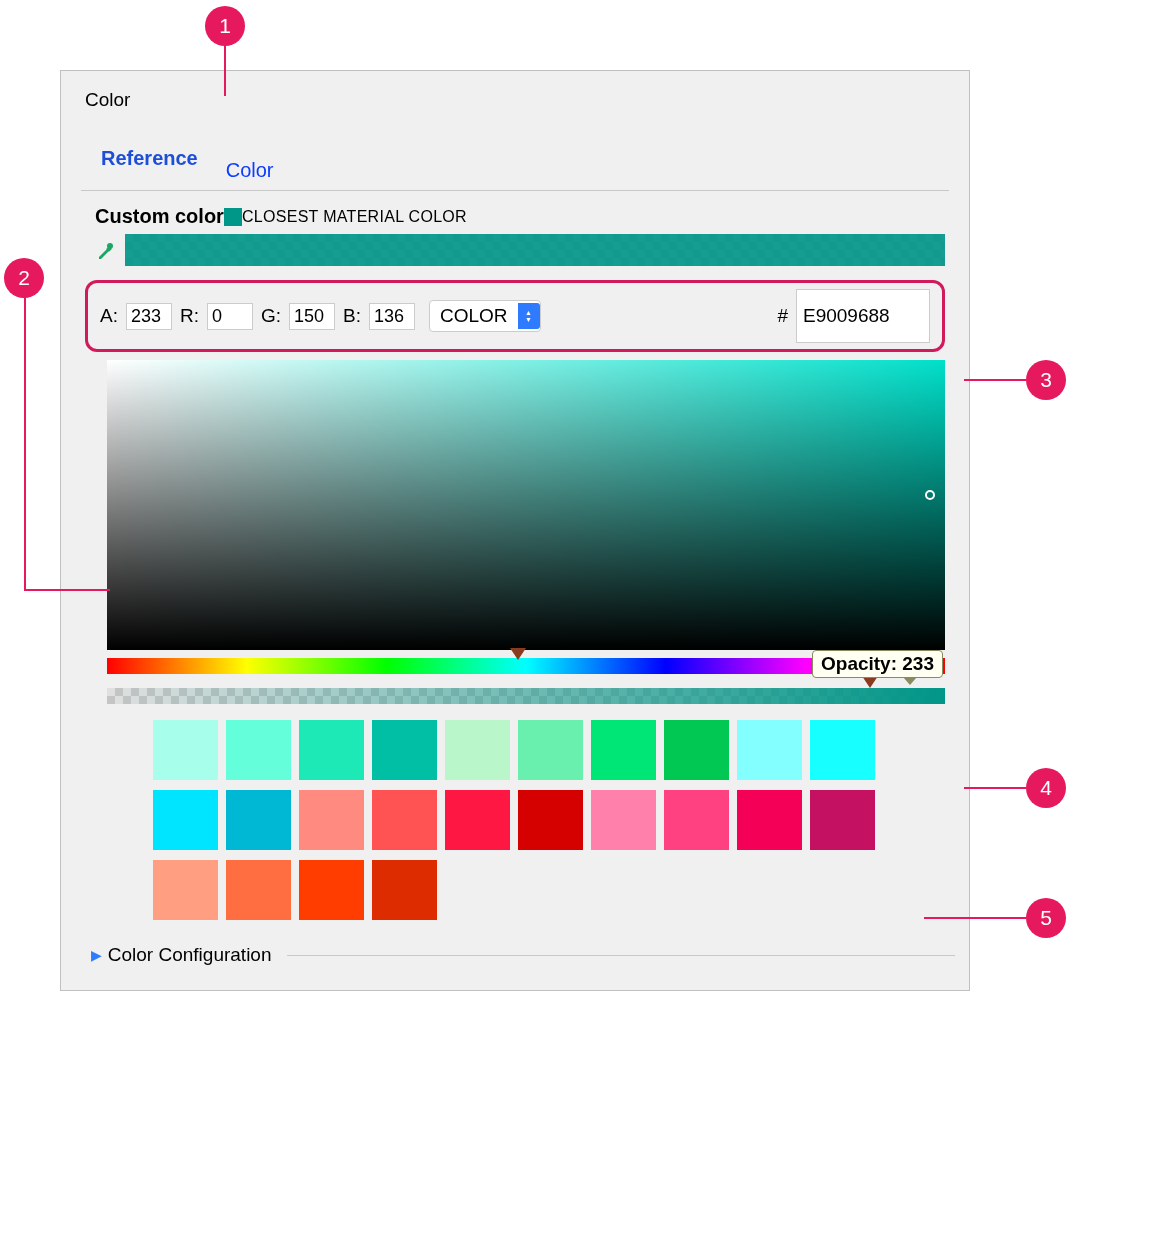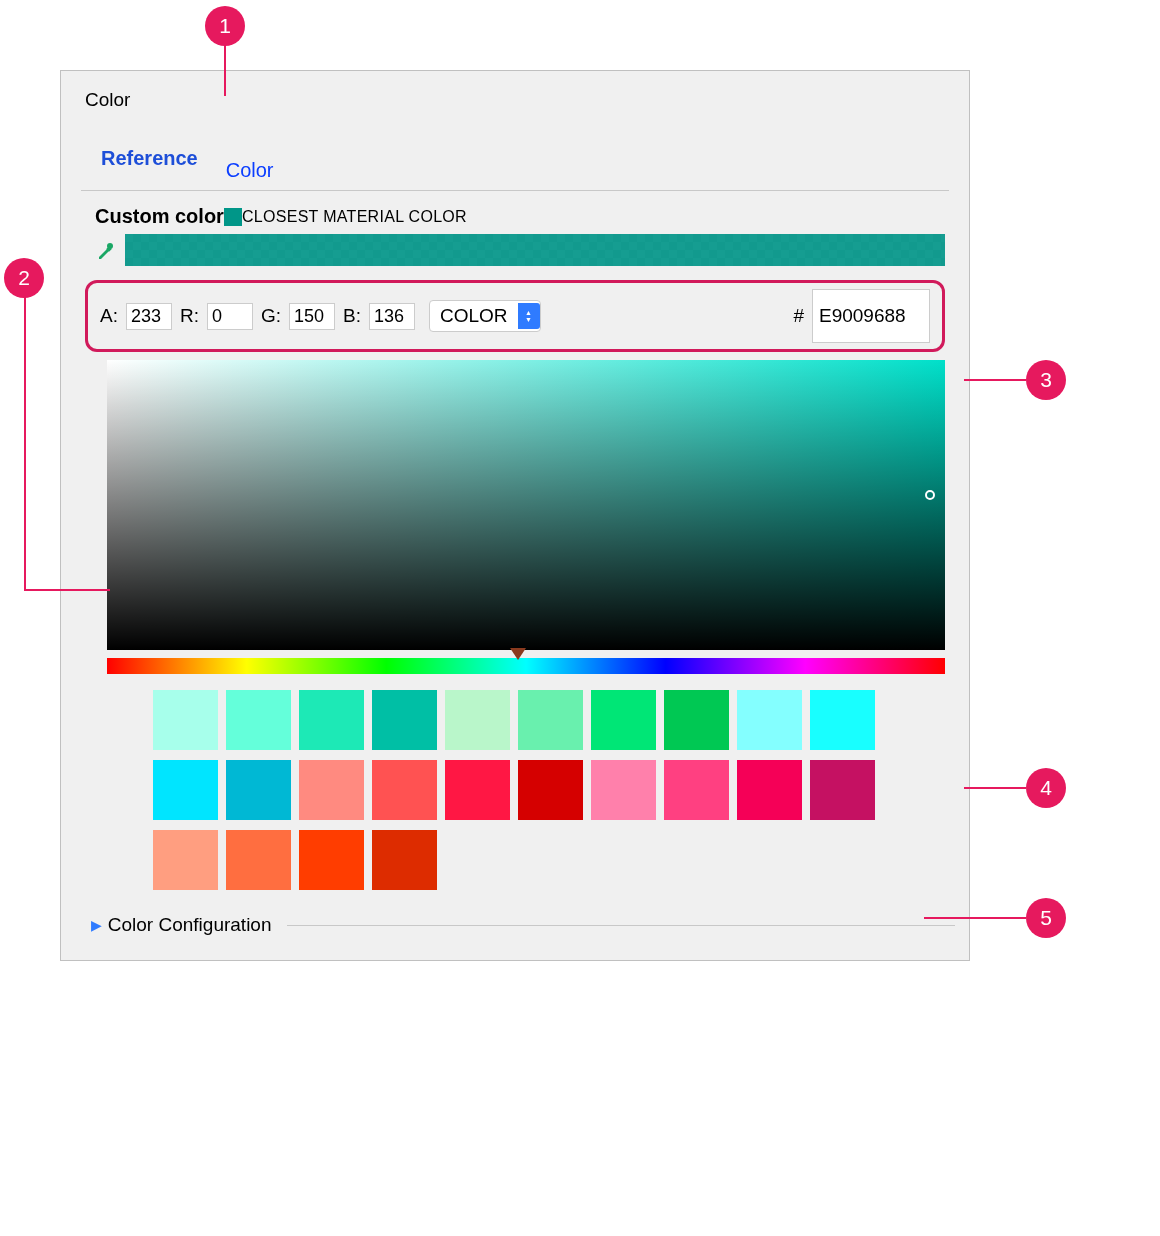--- a/index.html
+++ b/index.html
@@ -121,21 +121,21 @@
     border-radius: 0 3px 3px 0;
     display: flex;
     flex-direction: column;
     align-items: center;
     justify-content: center;
     font-size: 7px;
     line-height: 7px;
   }
   .argb-spacer { flex: 1; }
   .hex-input {
-    width: 118px;
+    width: 134px;
     font-size: 19px;
     padding: 15px 6px;
     border: 1px solid #ccc;
     background: #fff;
   }
   .picker-area {
     margin: 8px 10px 6px 32px;
     height: 290px;
     position: relative;
     background:
@@ -313,20 +313,25 @@
   </div>
 
   <div class="picker-area">
     <div class="picker-cursor"></div>
   </div>
 
   <div class="hue-bar">
     <div class="tri"></div>
   </div>
 
+  <div class="opacity-bar checker">
+    <div class="opacity-bar-inner"></div>
+    <div class="tri"></div>
+    <div class="tooltip">Opacity: 233</div>
+  </div>
 
   <div class="swatch-grid">
     <div class="swatch-row" id="row1">
         <div class="swatch" style="background: rgb(167, 255, 235);"></div>
         <div class="swatch" style="background: rgb(100, 255, 218);"></div>
         <div class="swatch" style="background: rgb(29, 233, 182);"></div>
         <div class="swatch" style="background: rgb(0, 191, 165);"></div>
         <div class="swatch" style="background: rgb(185, 246, 202);"></div>
         <div class="swatch" style="background: rgb(105, 240, 174);"></div>
         <div class="swatch" style="background: rgb(0, 230, 118);"></div>

